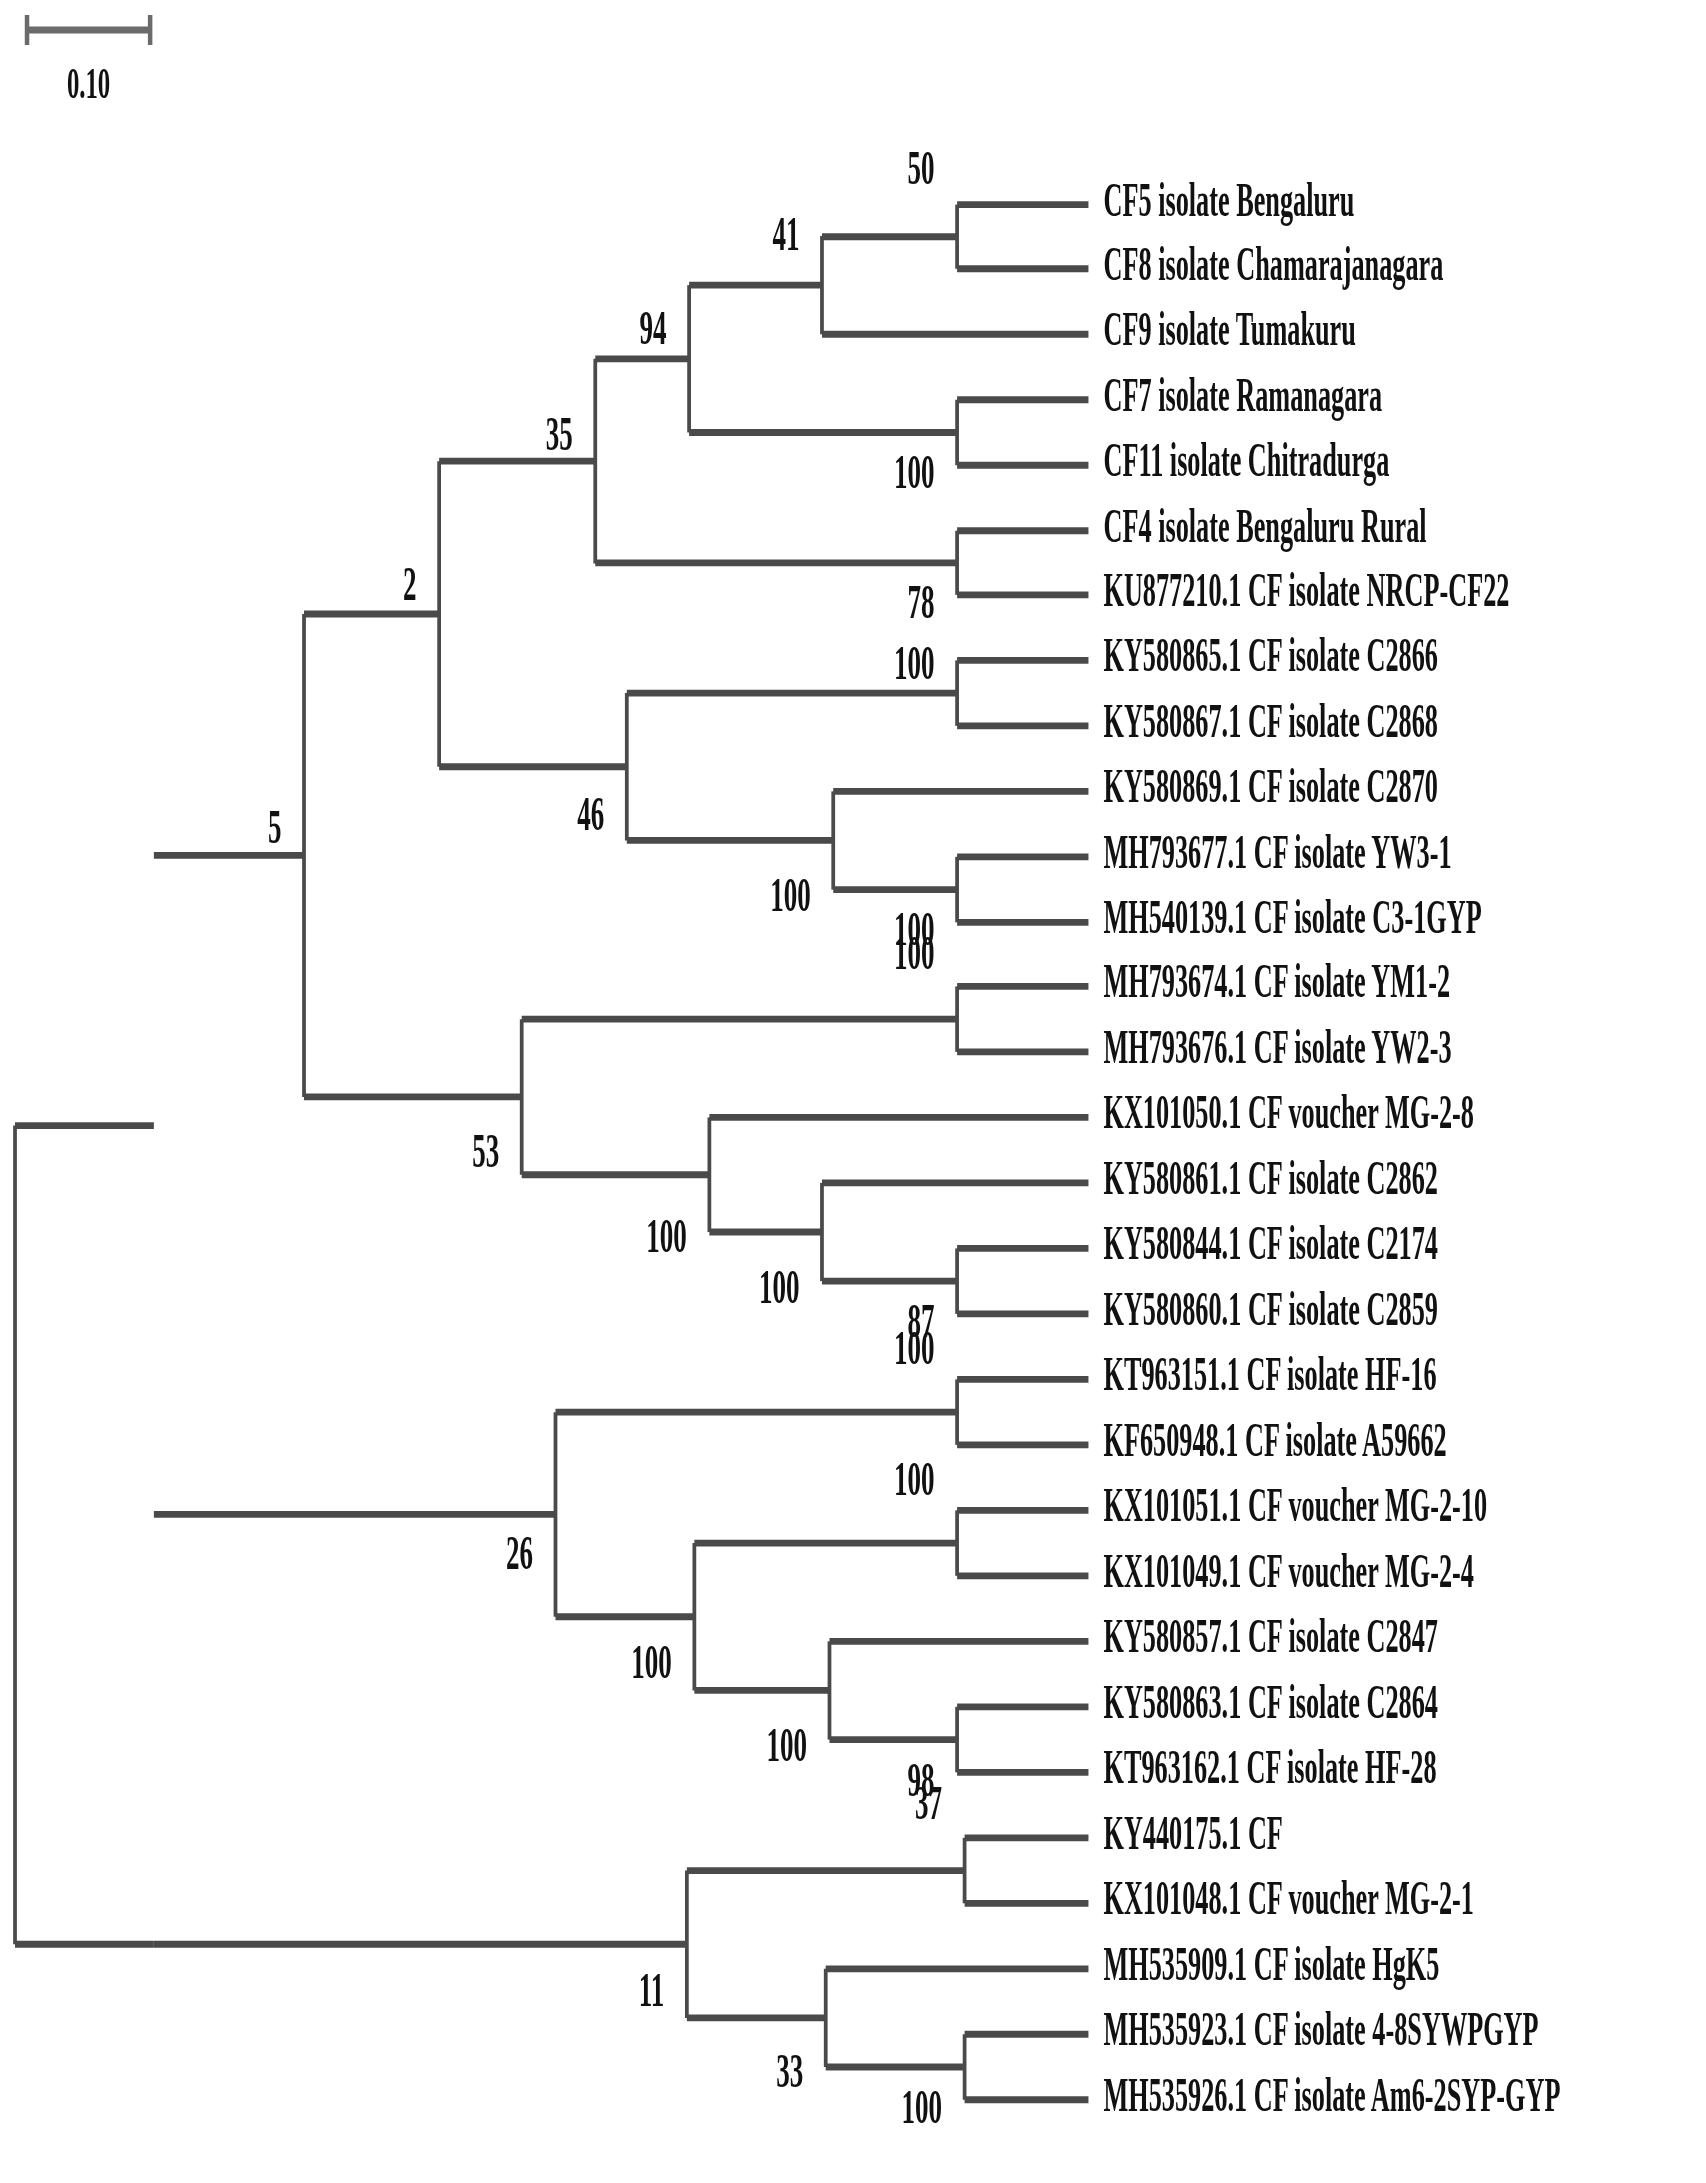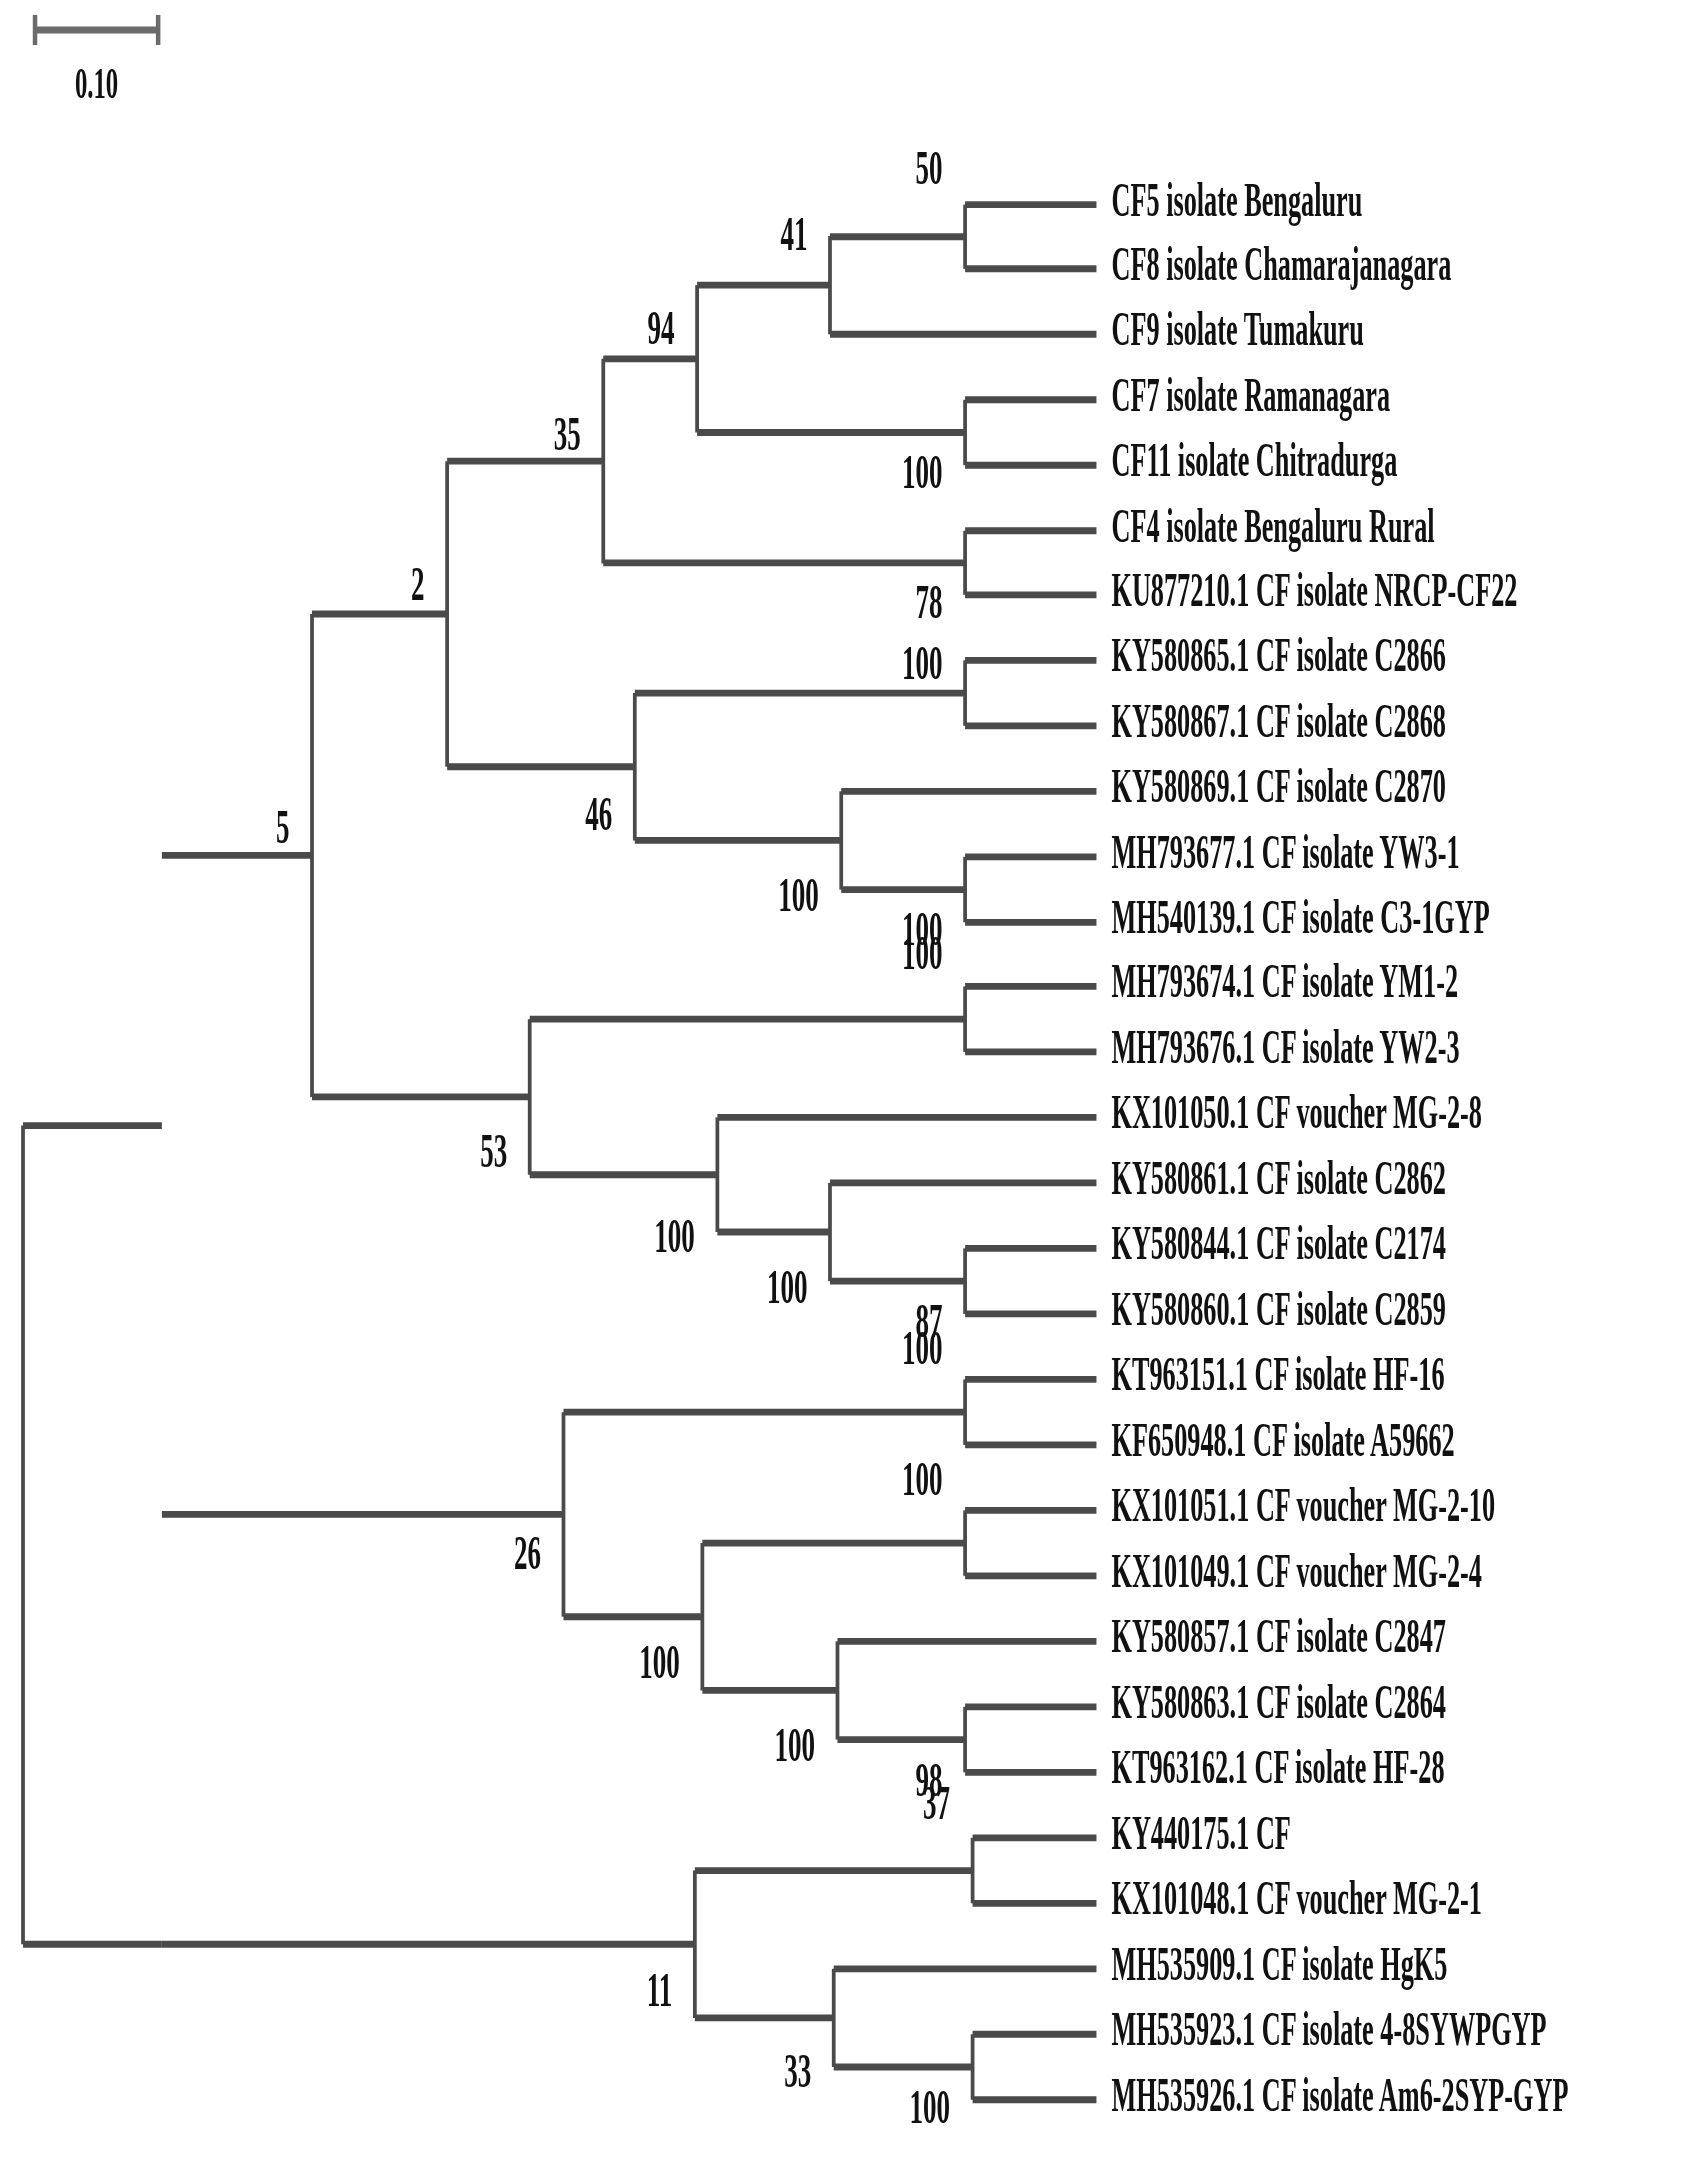--- a/index.html
+++ b/index.html
@@ -3,21 +3,21 @@
 <meta charset="utf-8">
 <style>
   html,body{margin:0;padding:0;background:#ffffff;}
   body{
     width:1707px;height:2183px;
     font-family:"Liberation Serif", serif;
     color:#000;
     position:relative;
     overflow:hidden;
   }
-  #tree-figure{position:absolute;left:8px;top:0;width:1667px;height:2183px;}
+  #tree-figure{position:absolute;left:0;top:0;width:1667px;height:2183px;}
   svg{display:block;}
   .branch{stroke:#4a4a4a;stroke-width:5;fill:none;stroke-linecap:butt;}
   .scalebar-line{stroke:#6b6b6b;stroke-width:5;}
   .scalebar-cap{stroke:#6b6b6b;stroke-width:6;}
   text{font-family:"Liberation Serif", serif;}
   .taxon-label{font-size:35px;font-weight:bold;fill:#111111;dominant-baseline:middle;}
   .support-label{font-size:36px;font-weight:bold;fill:#111111;}
   .scale-label{font-size:33px;font-weight:bold;fill:#111111;text-anchor:middle;}
 </style>
 </head>

